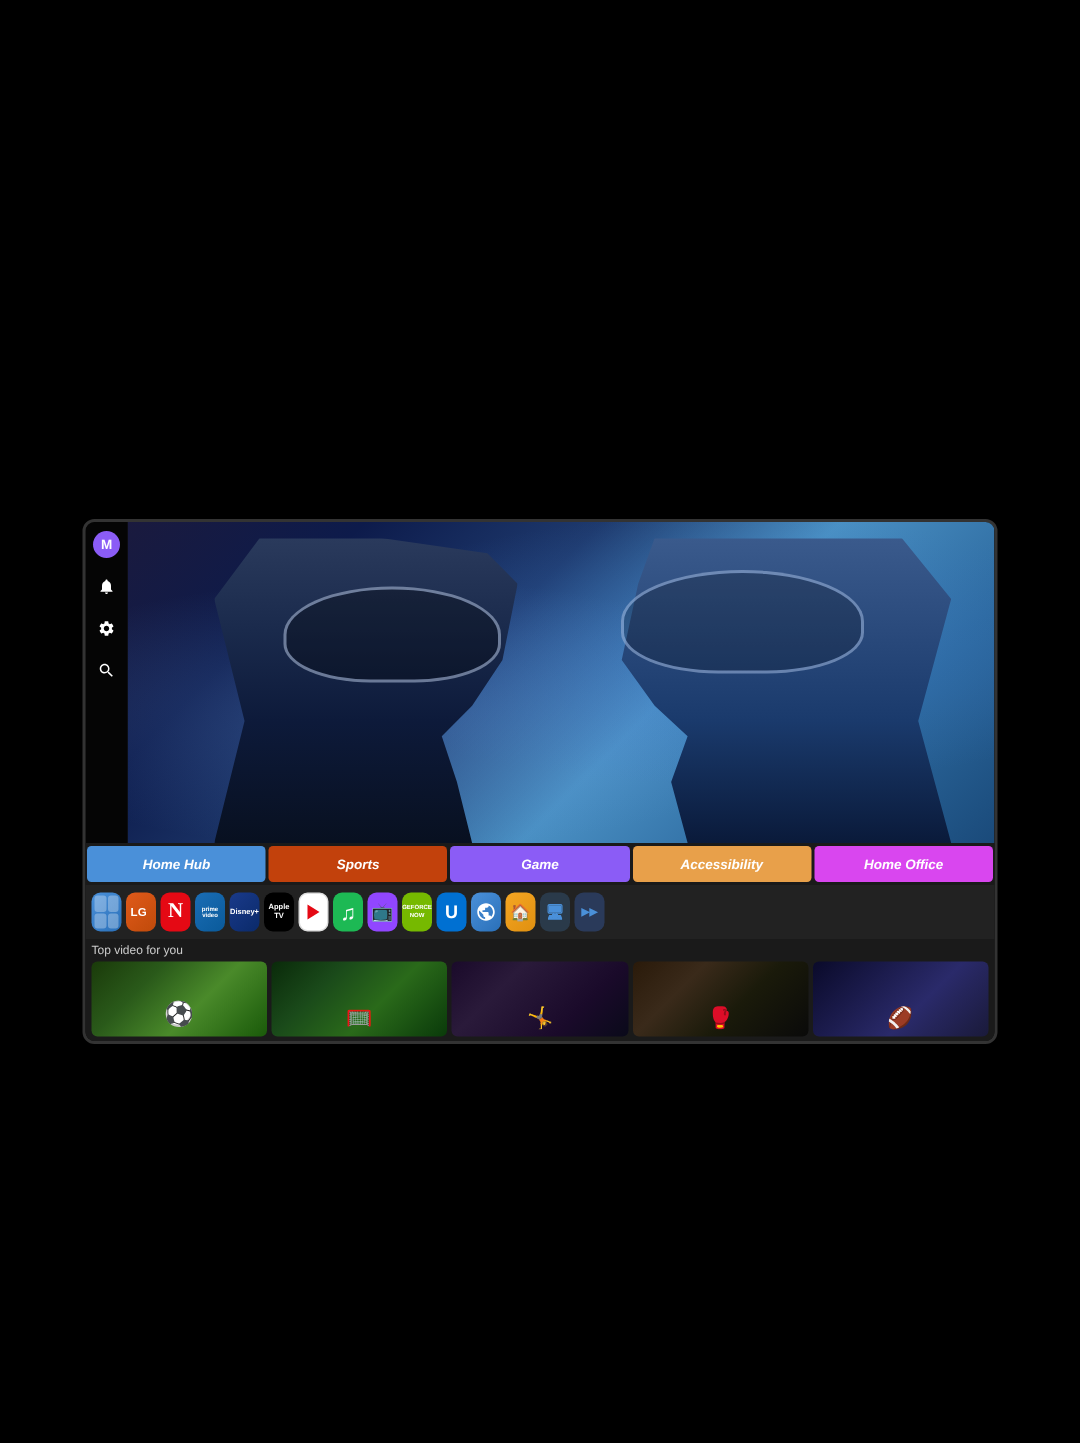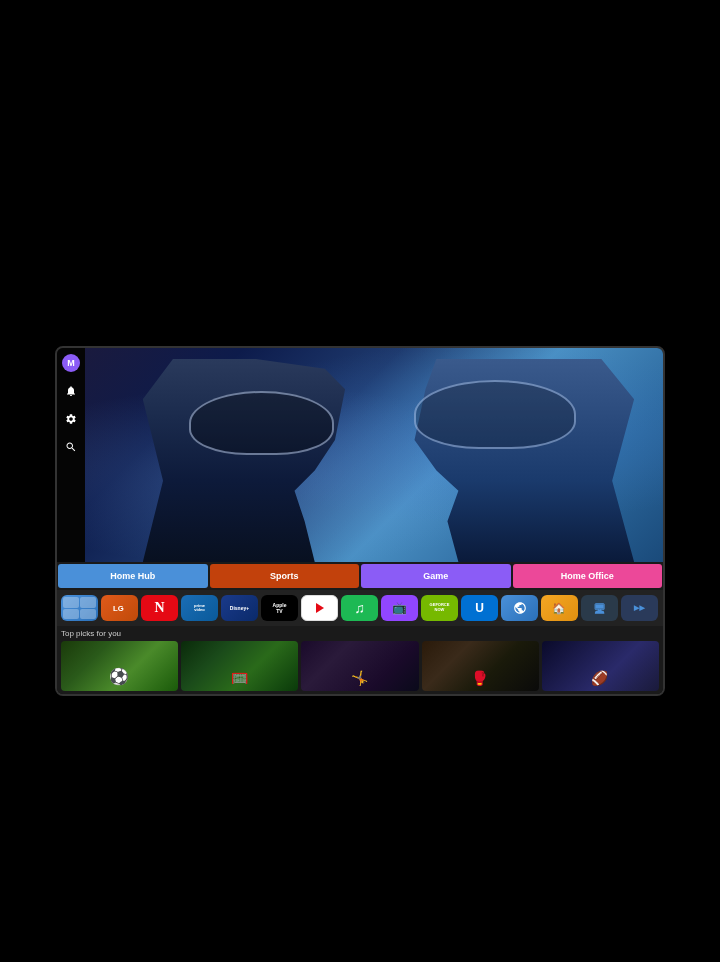--- a/index.html
+++ b/index.html
@@ -154,20 +154,21 @@
     .tab {
       flex: 1;
       display: flex;
       align-items: center;
       justify-content: center;
       font-size: 9px;
       font-weight: 600;
       cursor: pointer;
       border-radius: 3px;
       margin: 2px 1px;
+      font-style: italic;
     }
 
     .tab-home-hub {
       background: #4a90d9;
       color: #fff;
     }
 
     .tab-sports {
       background: #c2410c;
       color: #fff;
@@ -177,37 +178,37 @@
       background: #8b5cf6;
       color: #fff;
     }
 
     .tab-accessibility {
       background: #e8a04a;
       color: #fff;
     }
 
     .tab-home-office {
-      background: #ec4899;
+      background: #d946ef;
       color: #fff;
     }
 
     
     .app-row {
       display: flex;
       align-items: center;
       padding: 3px 4px;
       gap: 3px;
       background: #222;
       height: 36px;
       overflow: hidden;
     }
 
     .app-icon {
-      width: 37px;
+      width: 20px;
       height: 26px;
       border-radius: 6px;
       display: flex;
       align-items: center;
       justify-content: center;
       font-size: 7px;
       font-weight: bold;
       cursor: pointer;
       flex-shrink: 0;
       overflow: hidden;
@@ -408,20 +409,21 @@
       </div>
     </div>
   </div>
 
   <div class="bottom-panel">
 
     <div class="category-tabs">
       <div class="tab tab-home-hub">Home Hub</div>
       <div class="tab tab-sports">Sports</div>
       <div class="tab tab-game">Game</div>
+      <div class="tab tab-accessibility">Accessibility</div>
       <div class="tab tab-home-office">Home Office</div>
     </div>
 
     <div class="app-row">
 
       <div class="app-icon app-apps">
         <div class="icon-grid">
           <div class="grid-cell"></div>
           <div class="grid-cell"></div>
           <div class="grid-cell"></div>
@@ -484,21 +486,21 @@
       <div class="app-icon app-screen">
         <div class="screen-icon">🖥</div>
       </div>
 
       <div class="app-icon app-more">
         <div style="color:#4a90d9;font-size:7px;">▶▶</div>
       </div>
     </div>
 
     <div class="top-picks-section">
-      <div class="top-picks-label">Top picks for you</div>
+      <div class="top-picks-label">Top video for you</div>
       <div class="top-picks-row">
         <div class="pick-card pick-1"></div>
         <div class="pick-card pick-2"></div>
         <div class="pick-card pick-3"></div>
         <div class="pick-card pick-4"></div>
         <div class="pick-card pick-5"></div>
       </div>
     </div>
   </div>
 </div>

